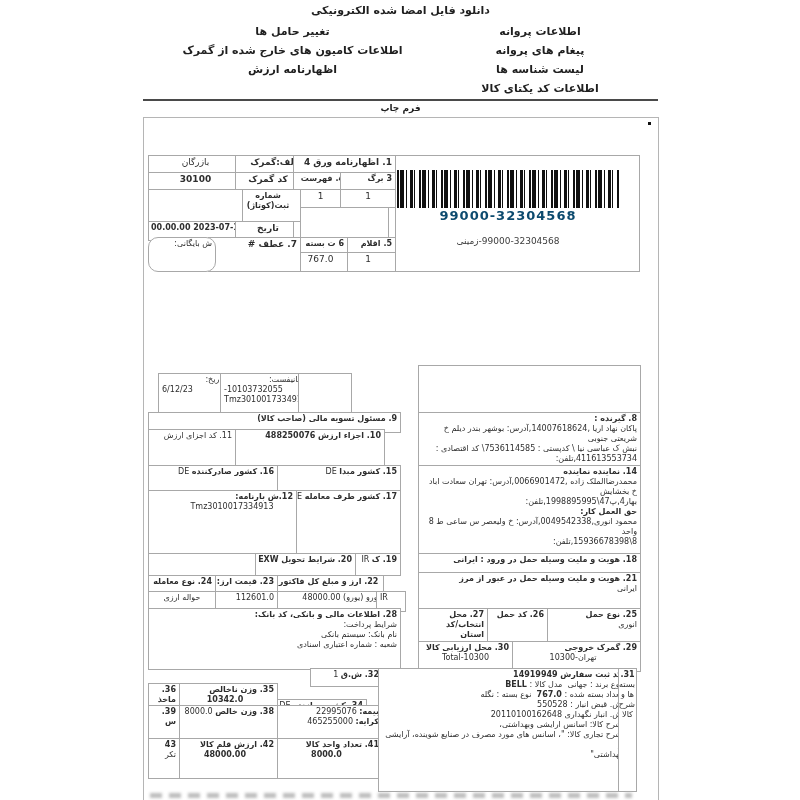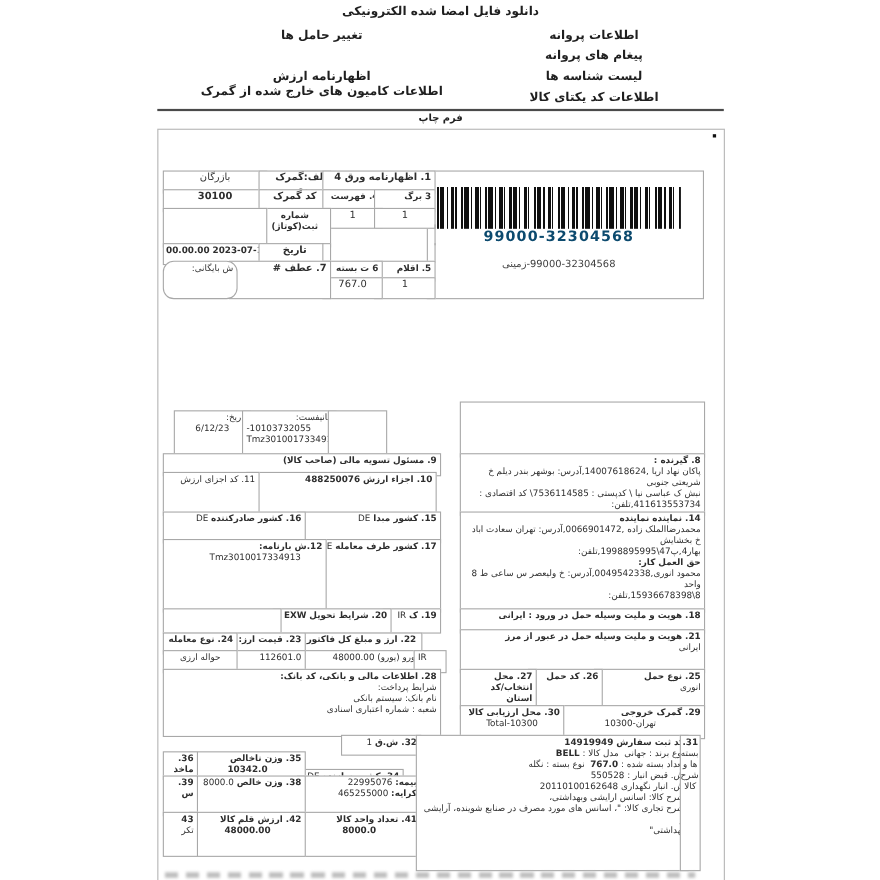--- a/index.html
+++ b/index.html
@@ -21,21 +21,21 @@
 <body>
 
 <div class="linkline" style="left:143px;top:4px;width:515px;">دانلود فایل امضا شده الکترونیکی</div>
 
 <div class="linkline" style="left:440px;top:25px;width:200px;">اطلاعات پروانه</div>
 <div class="linkline" style="left:440px;top:44px;width:200px;">پیغام های پروانه</div>
 <div class="linkline" style="left:440px;top:63px;width:200px;">لیست شناسه ها</div>
 <div class="linkline" style="left:440px;top:82px;width:200px;">اطلاعات کد یکتای کالا</div>
 
 <div class="linkline" style="left:160px;top:25px;width:265px;">تغییر حامل ها</div>
-<div class="linkline" style="left:160px;top:44px;width:265px;margin-top:32px;">اطلاعات کامیون های خارج شده از گمرک</div>
+<div class="linkline" style="left:160px;top:44px;width:265px;">اطلاعات کامیون های خارج شده از گمرک</div>
 <div class="linkline" style="left:160px;top:63px;width:265px;">اظهارنامه ارزش</div>
 
 <div class="abs" style="left:143px;top:99px;width:515px;height:2px;background:#4a4a4a;"></div>
 <div class="linkline" style="left:143px;top:103px;width:515px;font-size:9px;">فرم چاپ</div>
 
 <div class="abs" style="left:143px;top:117px;width:514px;height:683px;border:1px solid #b5b5b5;"></div>
 <div class="abs" style="left:648px;top:122px;width:3px;height:3px;background:#111;"></div>
 
 <div class="abs" style="left:148px;top:155px;width:484px;height:113px;">
 
@@ -70,32 +70,32 @@
   <div class="cell ctr" style="left:192px;top:97px;width:48px;height:16px;"><span>1</span></div>
   <div class="cell ctr" style="left:145px;top:97px;width:47px;height:16px;"><span>767.0</span></div>
   <div class="cell lbl" style="left:60px;top:82px;width:85px;height:31px;"><span>7. عطف #</span></div>
   <div class="cell tiny" style="left:0;top:82px;width:60px;height:31px;border-radius:10px;"><span>ش بایگانی:</span></div>
 </div>
 
 <div class="abs" style="left:148px;top:365px;width:485px;height:303px;">
 
   <div class="cell tiny" style="left:10px;top:8px;width:62px;height:39px;">
     <div><span>تاریخ:</span></div>
-    <div style="direction:ltr;text-align:center;"><span>6/12/23</span></div>
+    <div style="direction:ltr;text-align:left;"><span>6/12/23</span></div>
   </div>
   <div class="cell tiny" style="left:72px;top:8px;width:78px;height:39px;">
     <div><span>مانیفست:</span></div>
     <div style="direction:ltr;text-align:left;"><span>-10103732055</span></div>
     <div style="direction:ltr;text-align:left;"><span>Tmz3010017334913</span></div>
   </div>
   <div class="cell" style="left:150px;top:8px;width:46px;height:39px;"></div>
 
   <div class="cell lbl tiny" style="left:0;top:47px;width:245px;height:17px;"><span>9. مسئول تسویه مالی (صاحب کالا)</span></div>
 
-  <div class="cell tiny" style="left:76px;top:64px;width:165px;height:36px;">
+  <div class="cell tiny" style="left:64px;top:64px;width:165px;height:36px;">
     <span class="lbl">10. اجزاء ارزش</span>
     <span class="lbl">488250076</span>
   </div>
   <div class="cell tiny" style="left:0;top:64px;width:80px;height:36px;"><span>11. کد اجزای ارزش</span></div>
 
   <div class="cell tiny" style="left:122px;top:100px;width:123px;height:25px;">
     <span class="lbl">15. کشور مبدا</span>
     <span>DE</span>
   </div>
   <div class="cell tiny" style="left:0;top:100px;width:122px;height:25px;">

